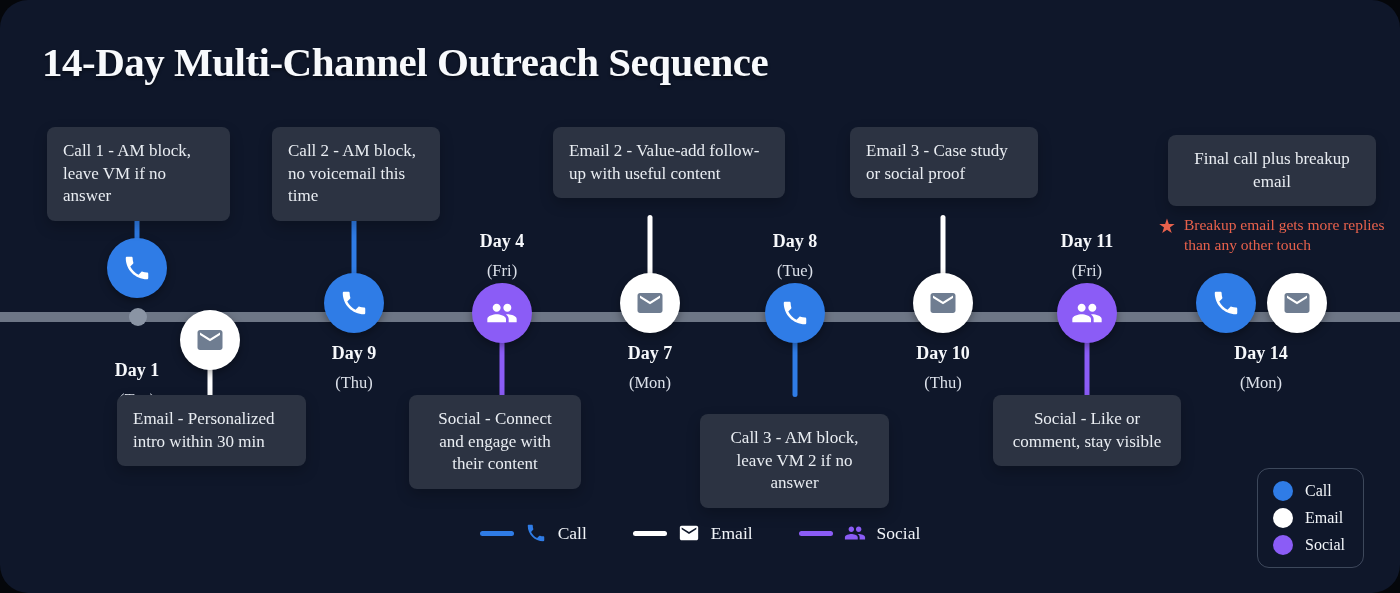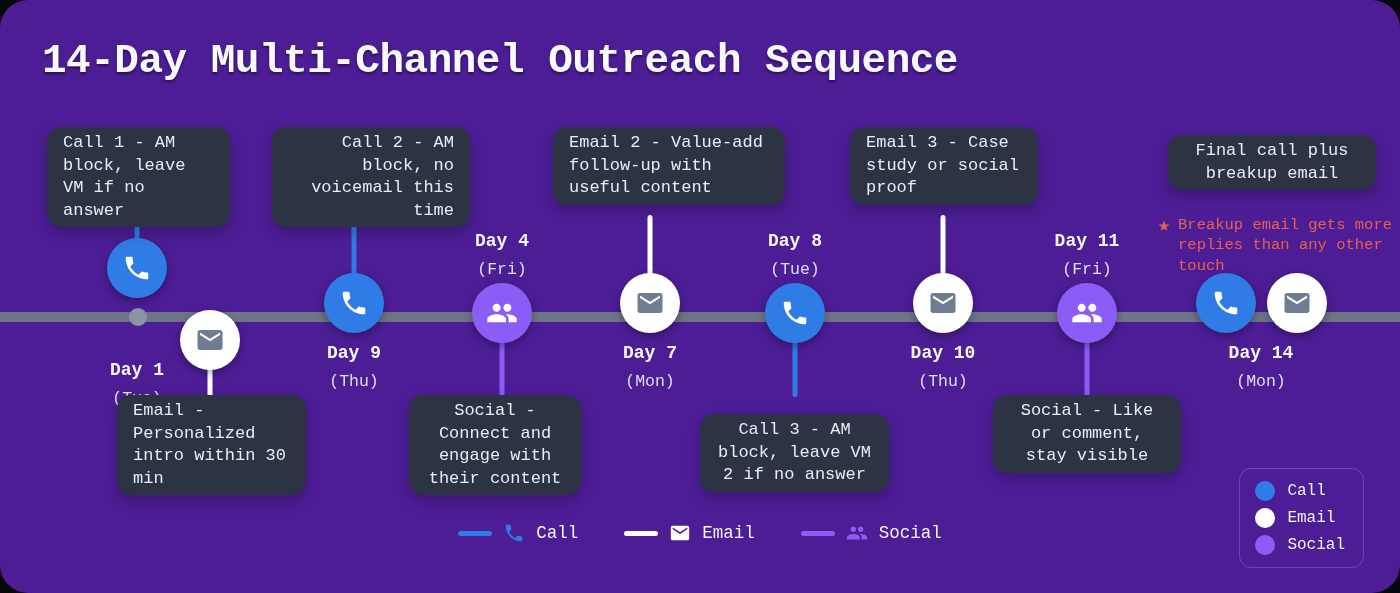--- a/index.html
+++ b/index.html
@@ -1,25 +1,25 @@
 <!DOCTYPE html>
 <html><head>
 <meta charset="utf-8">
 <style>
   html,body{margin:0;padding:0;background:#05070b;}
-  .stage{position:relative;width:1400px;height:593px;background:#4c1d95;border-radius:28px;
-         overflow:hidden;font-family:Liberation Mono, monospace;}
+  .stage{position:relative;width:1400px;height:593px;background:#0f172a;border-radius:28px;
+         overflow:hidden;font-family:Liberation Serif, serif;}
   .title{position:absolute;left:42px;top:38px;margin:0;font-size:41px;font-weight:700;
          color:#f7f9fc;letter-spacing:-0.5px;text-shadow:0 2px 3px rgba(0,0,0,.45);}
   .bar{position:absolute;left:0;right:0;top:312px;height:10px;background:#6d7686;z-index:1;}
   .dot{position:absolute;width:18px;height:18px;border-radius:50%;background:#8a94a4;z-index:3;}
   .connector{position:absolute;width:5px;border-radius:3px;transform:translateX(-50%);z-index:2;}
   .node{position:absolute;width:60px;height:60px;border-radius:50%;display:flex;align-items:center;
         justify-content:center;z-index:4;box-shadow:0 3px 8px rgba(0,0,0,.35);}
-  .callout{position:absolute;background:#2c3342;border-radius:14px;padding:5px 16px;
+  .callout{position:absolute;background:#2c3342;border-radius:8px;padding:13px 16px;
            font-size:17px;line-height:1.33;color:#e9edf2;box-sizing:border-box;z-index:5;
            box-shadow:0 6px 14px rgba(0,0,0,.22);}
   .day-label{position:absolute;transform:translateX(-50%);text-align:center;z-index:5;white-space:nowrap;}
   .day-label .d{font-size:18px;font-weight:700;color:#f6f8fb;}
   .day-label .w{font-size:16.5px;color:#dbe0e9;margin-top:9px;}
   .annotation{position:absolute;left:1158px;top:215px;width:244px;display:flex;gap:8px;z-index:5;}
   .annotation .star{font-size:20px;line-height:1.1;}
   .annotation .atext{font-size:15.5px;line-height:1.32;}
   .legend-inline{position:absolute;left:0;right:0;top:522px;display:flex;justify-content:center;
                  gap:46px;align-items:center;z-index:5;}
@@ -124,21 +124,21 @@
       </div>
       <div class="day-label" style="left: 1087px; top: 231px;">
         <div class="d">Day 11</div>
         <div class="w">(Fri)</div>
       </div>
       <div class="day-label" style="left: 1261px; top: 343px;">
         <div class="d">Day 14</div>
         <div class="w">(Mon)</div>
       </div>
       <div class="callout" style="left: 47px; top: 127px; width: 183px; text-align: left;">Call 1 - AM block, leave VM if no answer</div>
-      <div class="callout" style="left: 272px; top: 127px; width: 198px; text-align: right;">Call 2 - AM block, no voicemail this time</div>
+      <div class="callout" style="left: 272px; top: 127px; width: 168px; text-align: left;">Call 2 - AM block, no voicemail this time</div>
       <div class="callout" style="left: 553px; top: 127px; width: 232px; text-align: left;">Email 2 - Value-add follow-up with useful content</div>
       <div class="callout" style="left: 850px; top: 127px; width: 188px; text-align: left;">Email 3 - Case study or social proof</div>
       <div class="callout" style="left: 1168px; top: 135px; width: 208px; text-align: center;">Final call plus breakup email</div>
       <div class="callout" style="left: 117px; top: 395px; width: 189px; text-align: left;">Email - Personalized intro within 30 min</div>
       <div class="callout" style="left: 409px; top: 395px; width: 172px; text-align: center;">Social - Connect and engage with their content</div>
       <div class="callout" style="left: 700px; top: 414px; width: 189px; text-align: center;">Call 3 - AM block, leave VM 2 if no answer</div>
       <div class="callout" style="left: 993px; top: 395px; width: 188px; text-align: center;">Social - Like or comment, stay visible</div>
     </div>
 
   <div class="annotation" style="color: rgb(232, 97, 76);">

